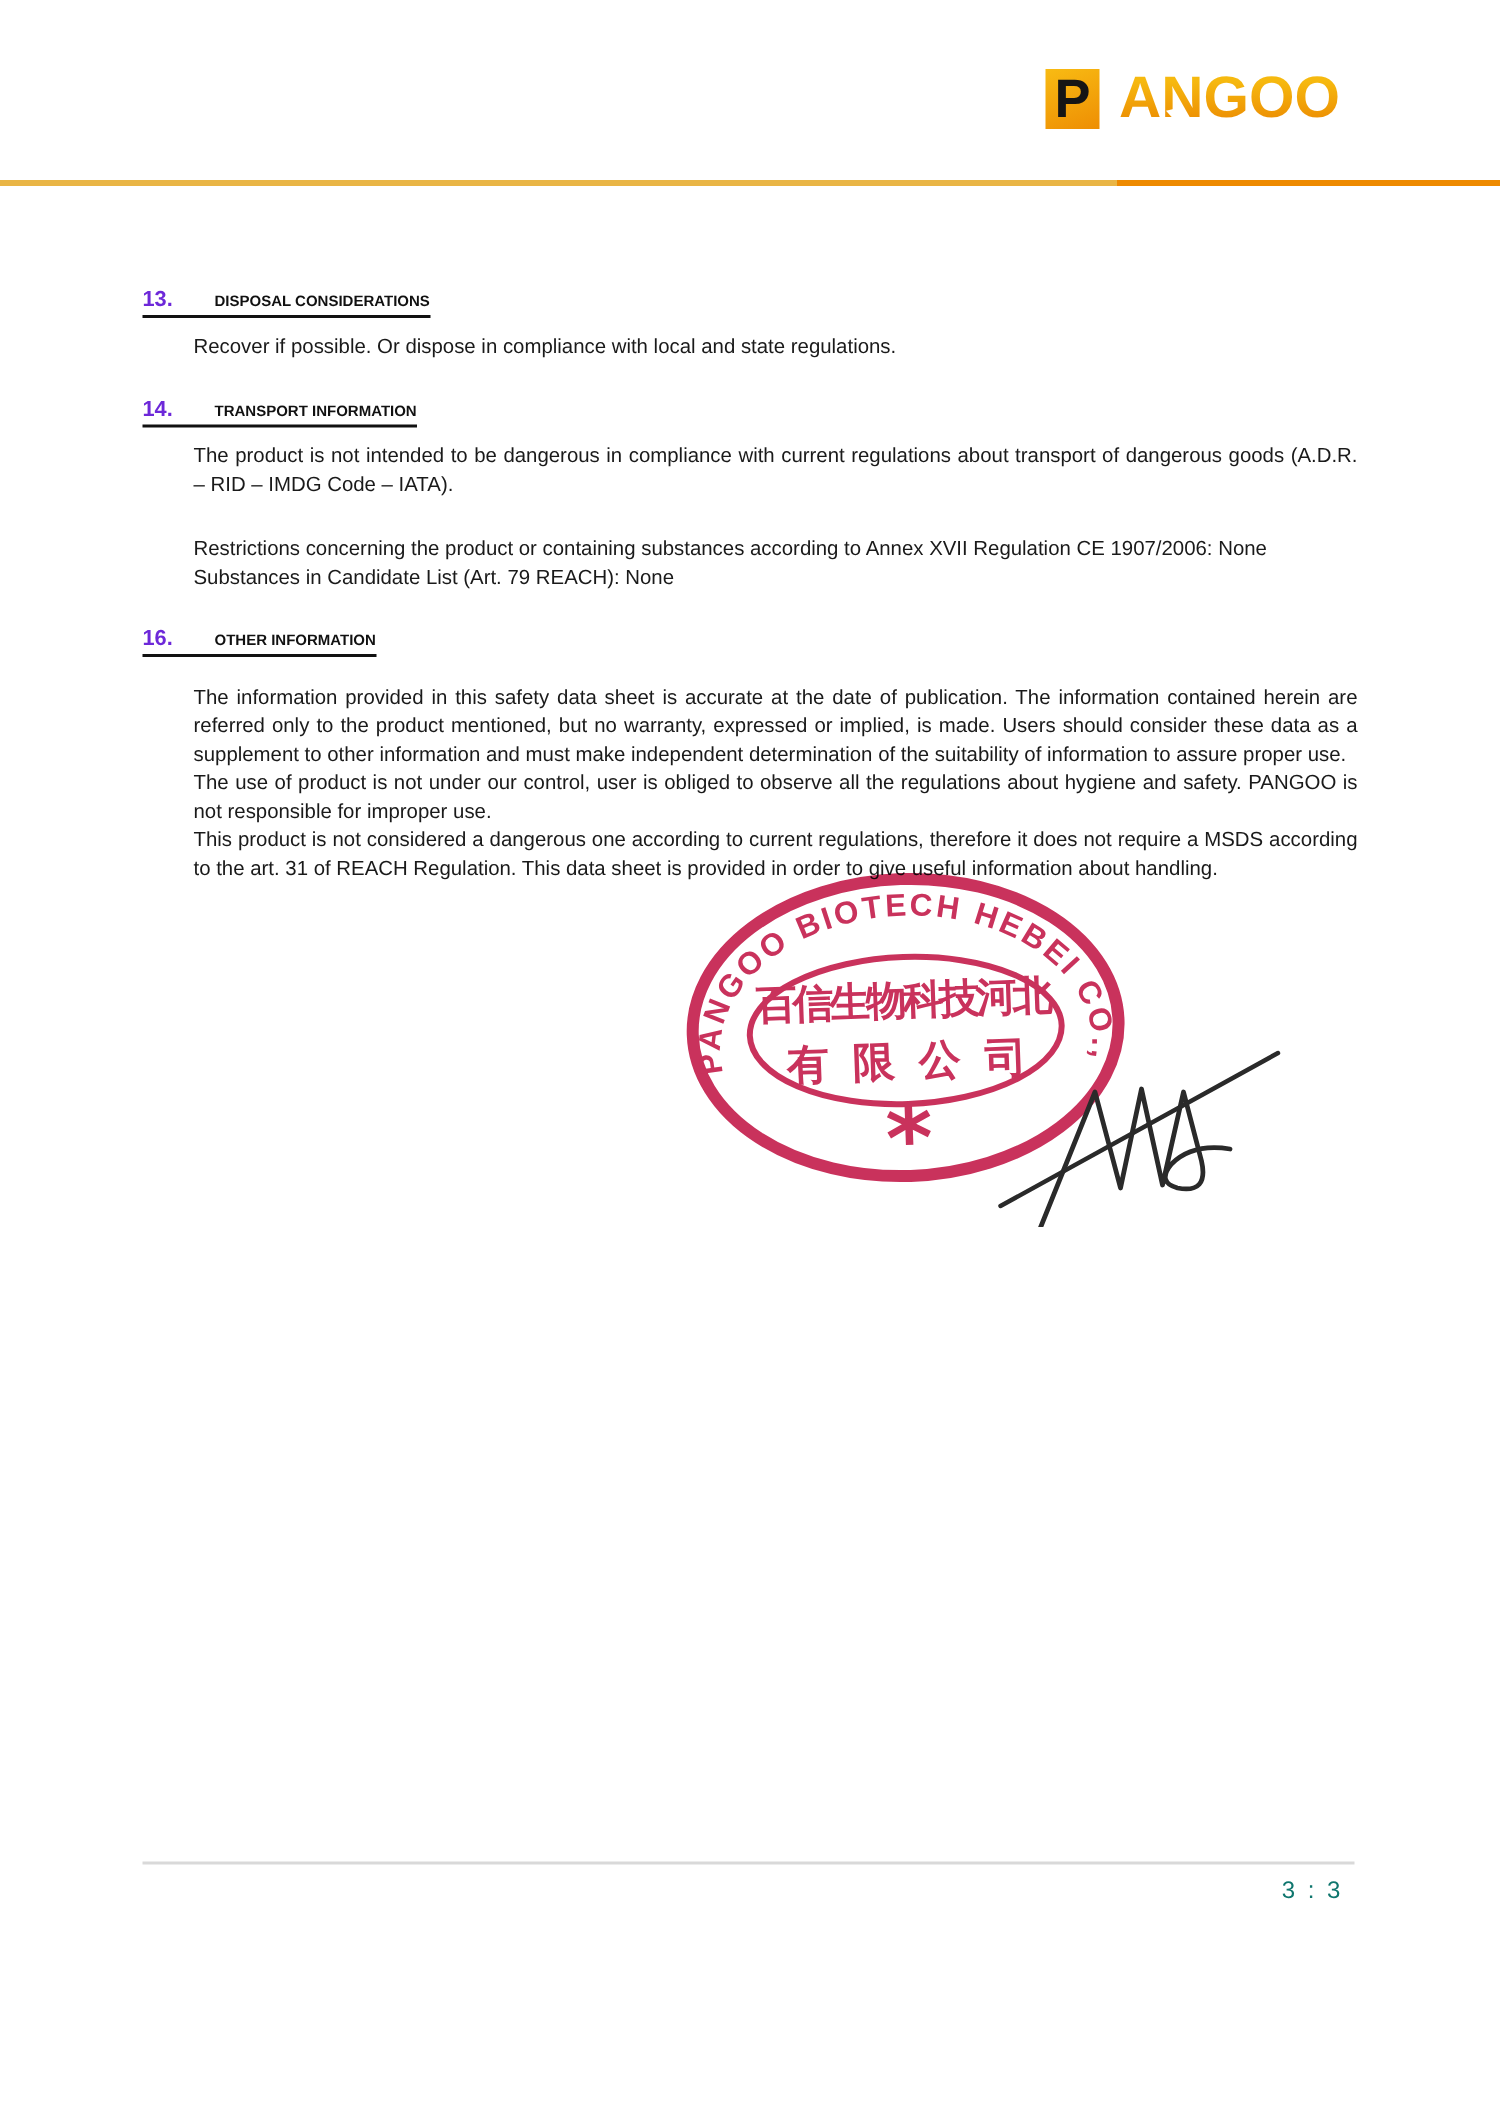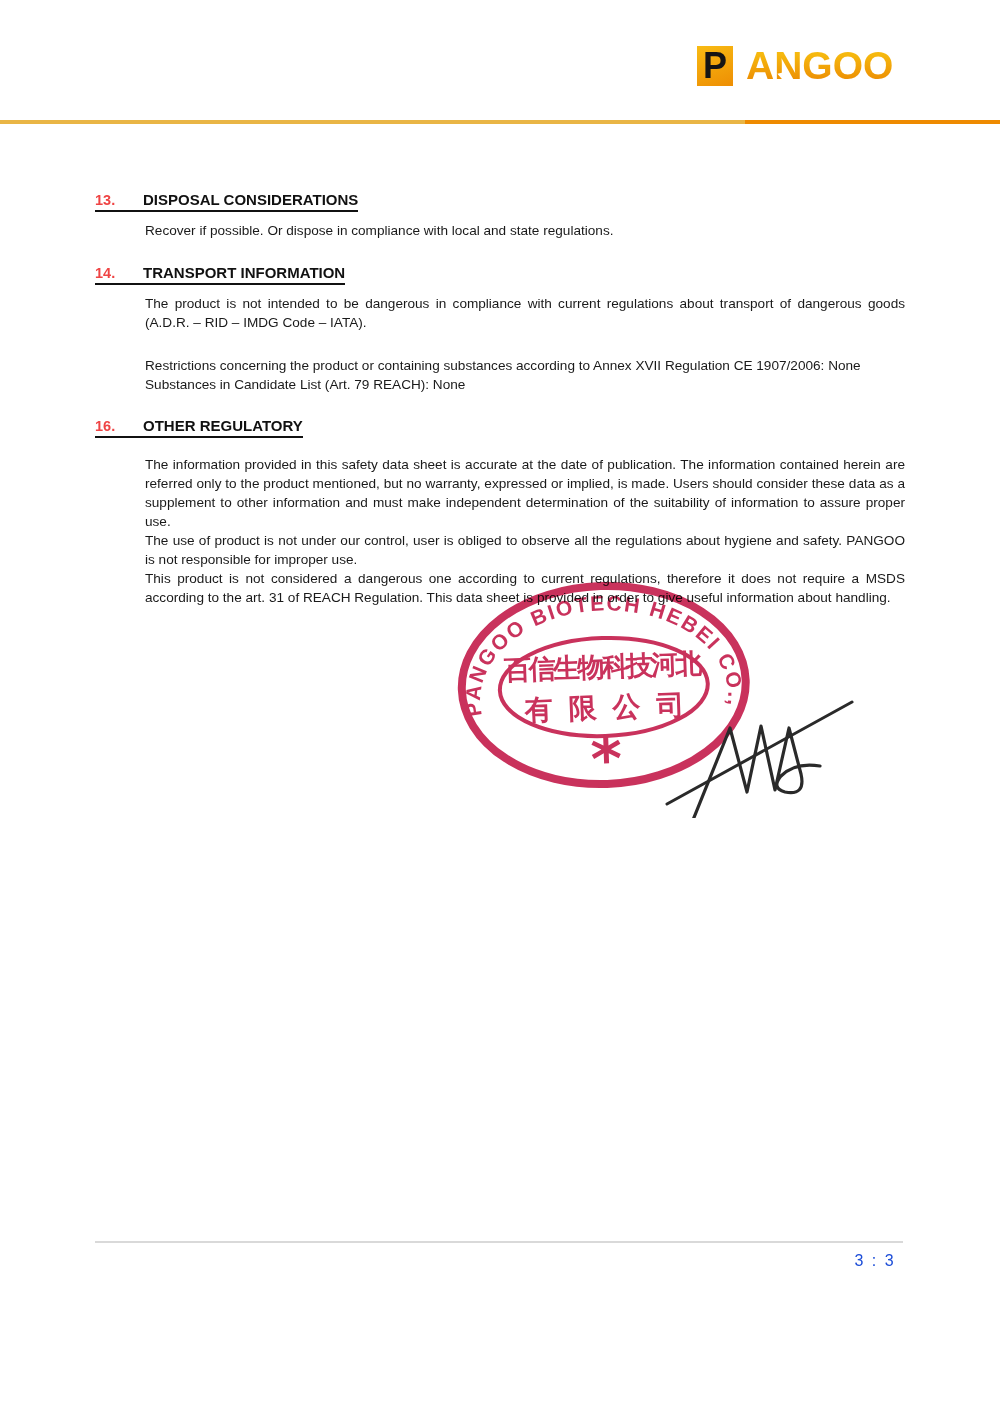--- a/index.html
+++ b/index.html
@@ -42,41 +42,41 @@
     position:absolute;top:120px;left:0;width:1000px;height:4px;
     background:linear-gradient(to right,#e9b545 0,#e9b545 74.5%,#ee8a00 74.5%,#ee8a00 100%);
   }
   
   .content{position:absolute;top:191px;left:95px;width:810px;}
   .sec-heading{display:block;margin:0 0 9px 0;}
   .sec-heading .hwrap{
     display:inline-block;border-bottom:2px solid #111;
     padding-bottom:1px;
   }
-  .sec-num{display:inline-block;width:48px;font-weight:bold;font-size:14.5px;color:#ef4444;}
-  .sec-title{font-weight:bold;font-size:15px;color:#111;}
-  .sec-body{margin-left:50px;}
+  .sec-num{display:inline-block;width:48px;font-weight:bold;font-size:14.5px;color:#6d28d9;}
+  .sec-title{font-weight:bold;font-size:10px;color:#111;}
+  .sec-body{margin-left:34px;}
   .para{font-size:13.6px;line-height:19px;margin:0;text-align:justify;}
   .para.left{text-align:left;}
   .sec-gap{height:24px;}
   .sec-gap-lg{height:23px;}
   .after-heading-lg{height:8px;}
   
   .stamp{
     position:absolute;left:452px;top:575px;width:304px;height:234px;
     mix-blend-mode:multiply;opacity:0.92;
     transform:rotate(-2deg);
   }
   
   .signature{position:absolute;left:653px;top:688px;width:215px;height:130px;}
   
   .footer-line{position:absolute;top:1241px;left:95px;width:808px;height:2px;background:#d9d9d9;}
   .page-num{
     position:absolute;top:1252px;left:845px;width:60px;
-    font-size:16px;color:#1d4ed8;letter-spacing:2px;text-align:center;
+    font-size:16px;color:#0f766e;letter-spacing:2px;text-align:center;
   }
 </style>
 </head>
 <body>
 
 <div class="page">
 
   <div class="logo-row">
     <div class="p-box">
       <span>P</span>
@@ -112,21 +112,21 @@
 
     <div class="sec-body">
       <p class="para left">Restrictions concerning the product or containing substances according to Annex XVII Regulation CE 1907/2006: None</p>
       <p class="para left">Substances in Candidate List (Art. 79 REACH): None</p>
     </div>
 
     <div class="sec-gap-lg"></div>
 
     <div class="sec-heading">
       <span class="hwrap">
-        <span class="sec-num">16.</span><span class="sec-title">OTHER REGULATORY</span>
+        <span class="sec-num">16.</span><span class="sec-title">OTHER INFORMATION</span>
       </span>
     </div>
     <div class="after-heading-lg"></div>
     <div class="sec-body">
       <p class="para">The information provided in this safety data sheet is accurate at the date of publication. The information contained herein are referred only to the product mentioned, but no warranty, expressed or implied, is made. Users should consider these data as a supplement to other information and must make independent determination of the suitability of information to assure proper use.</p>
       <p class="para">The use of product is not under our control, user is obliged to observe all the regulations about hygiene and safety. PANGOO is not responsible for improper use.</p>
       <p class="para">This product is not considered a dangerous one according to current regulations, therefore it does not require a MSDS according to the art. 31 of REACH Regulation. This data sheet is provided in order to give useful information about handling.</p>
     </div>
   </div>
 

